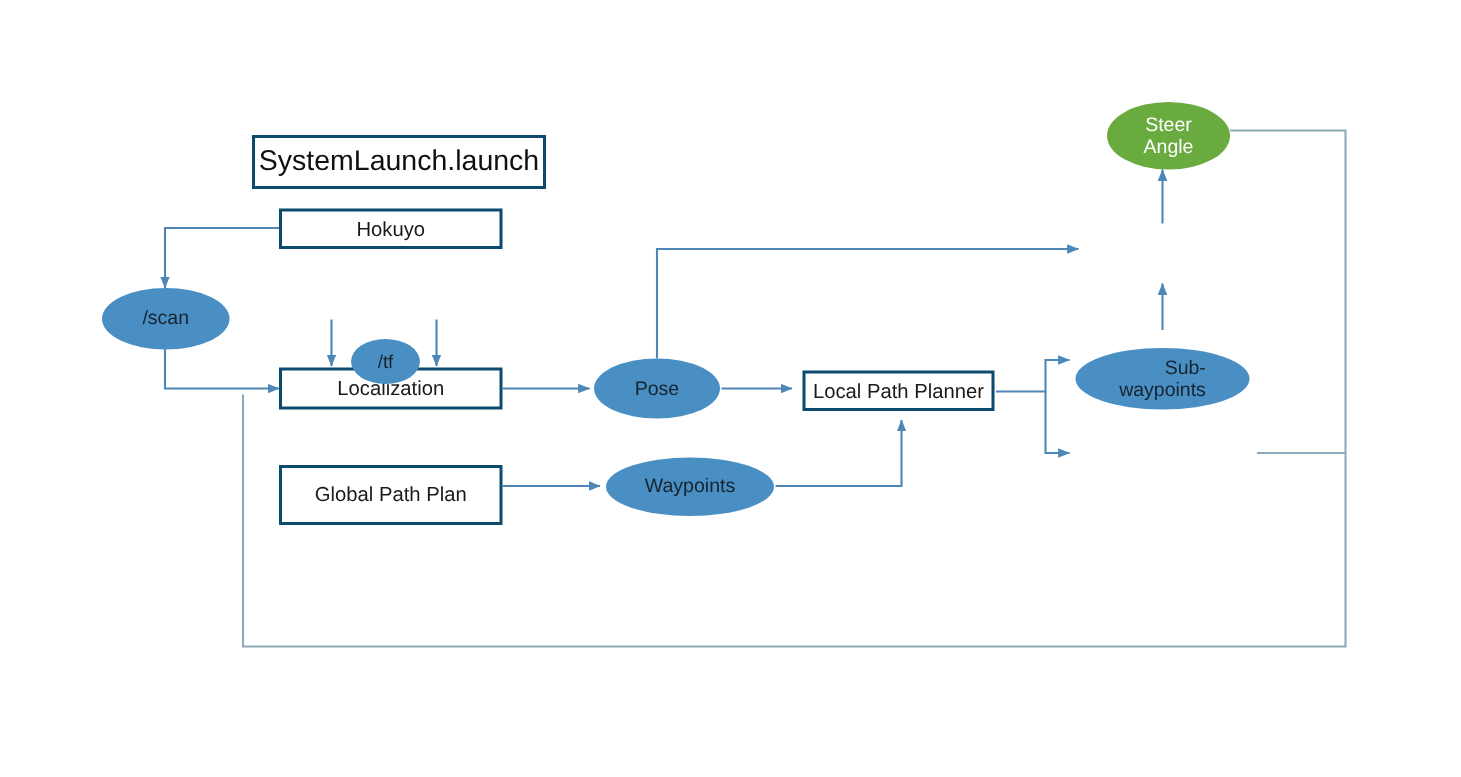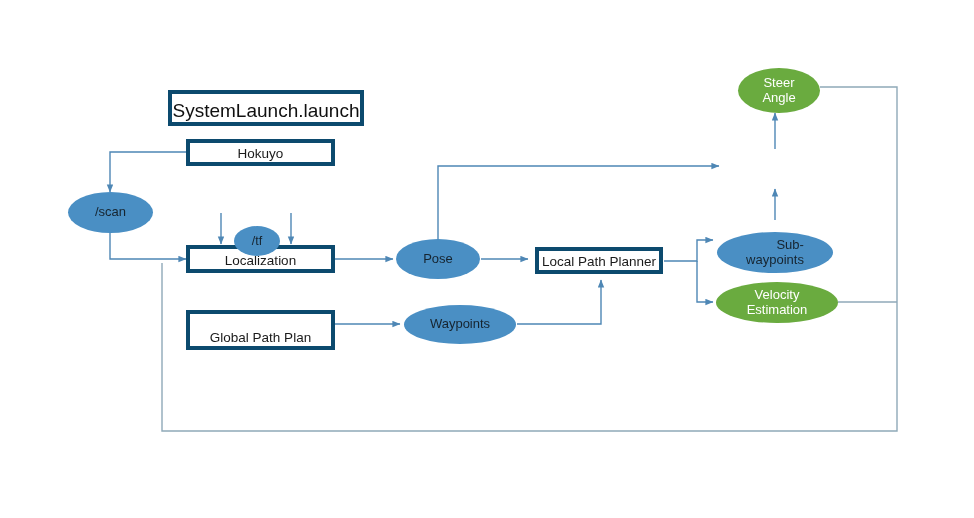--- a/index.html
+++ b/index.html
@@ -26,25 +26,24 @@
   .node {
     position: absolute;
     box-sizing: border-box;
     display: flex;
     align-items: center;
     justify-content: center;
     text-align: center;
     line-height: 1.15;
   }
   .box {
-    border: 4px solid #0c4a6e;
+    border: 2px solid #0c4a6e;
     background: #ffffff;
     color: #1a1a1a;
     font-size: 13.5px;
-    align-items: flex-end;
   }
   .box.title {
     font-size: 19px;
     color: #101010;
   }
   .ellipse {
     border-radius: 50%;
     font-size: 13px;
   }
   .ellipse.blue {
@@ -154,18 +153,14 @@
   <div class="node ellipse blue" style="left:717px; top:232px; width:116px; height:41px;text-align:right;">
     <span class="lbl">Sub-
 waypoints</span>
   </div>
 
   <div class="node ellipse green" style="left:738px; top:68px; width:82px; height:45px;">
     <span class="lbl">Steer
 Angle</span>
   </div>
 
-  <div class="node ellipse green" style="left:716px; top:282px; width:122px; height:41px;">
-    <span class="lbl">Velocity
-Estimation</span>
-  </div>
 
 </div>
 
 </body></html>

